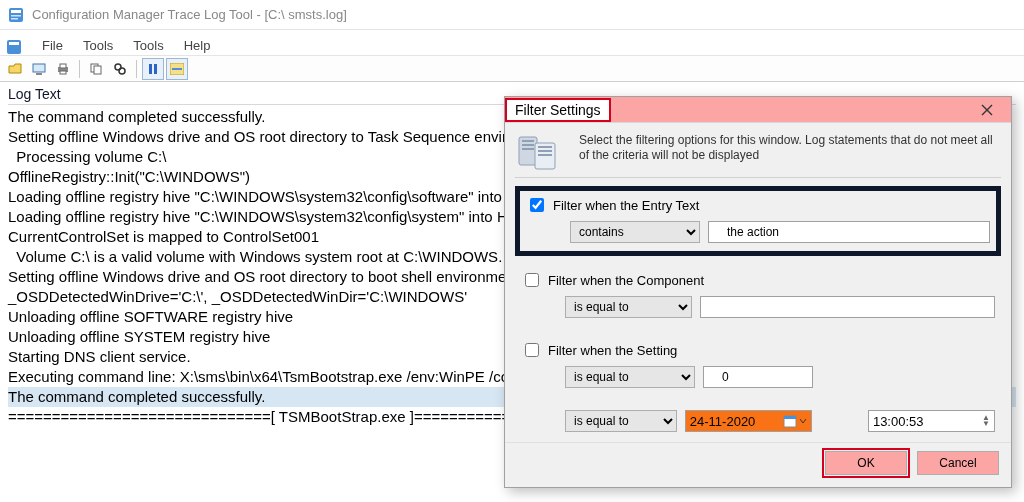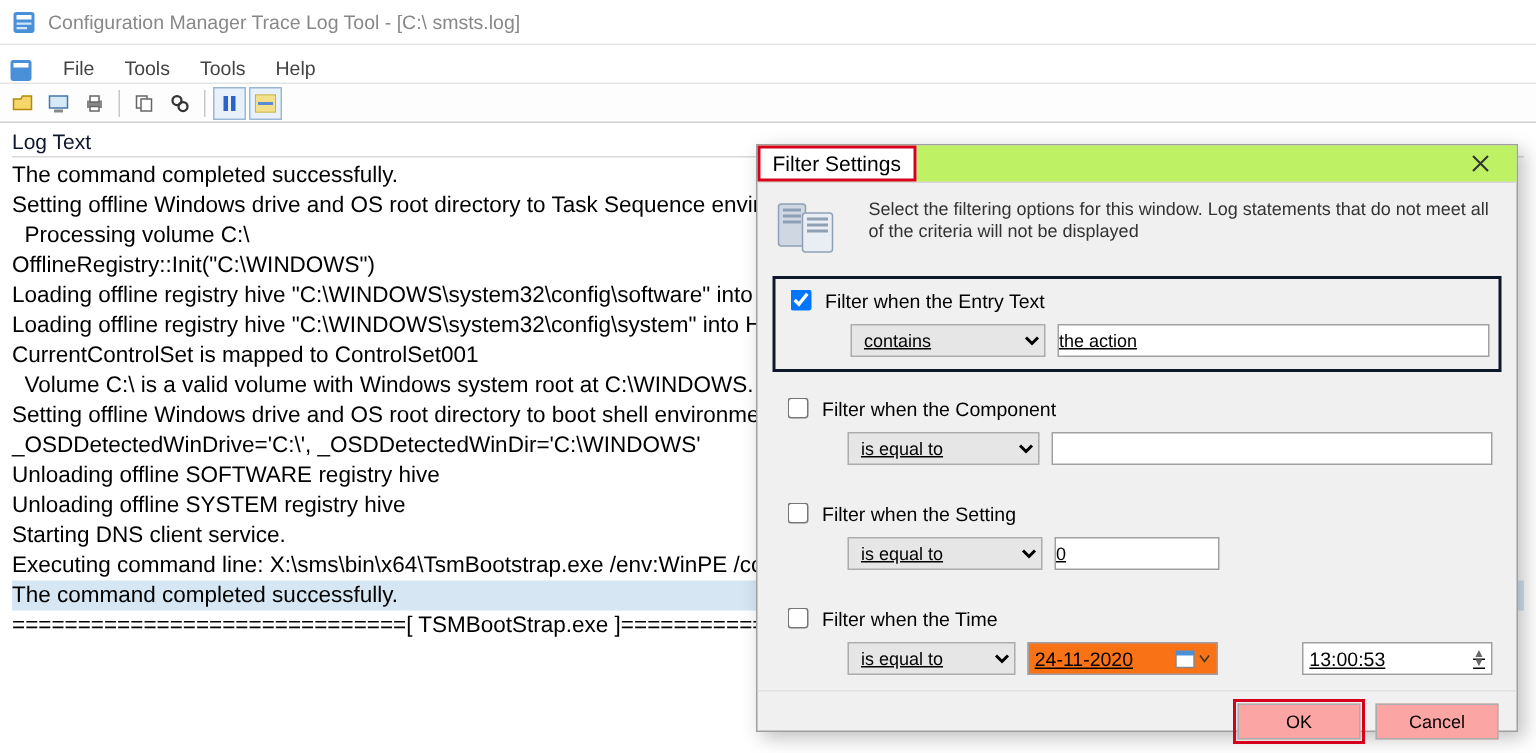--- a/index.html
+++ b/index.html
@@ -98,21 +98,21 @@
     width: 508px;
     height: 392px;
     background: #f0f0f0;
     border: 1px solid #a0a0a0;
     box-shadow: 4px 4px 12px rgba(0,0,0,.25);
     display: flex;
     flex-direction: column;
   }
   .dlg-titlebar {
     height: 28px;
-    background: #bef264;
+    background: #fca5a5;
     display: flex;
     align-items: center;
     justify-content: space-between;
     padding: 0 6px 0 0;
     border-bottom: 1px solid #d8d8d8;
   }
   .dlg-title {
     padding: 2px 8px;
     border: 2px solid #d6001c;
     font-size: 14px;
@@ -133,48 +133,47 @@
   }
   .dlg-info .info-icon { width: 42px; height: 38px; flex: 0 0 auto; }
   .dlg-sep {
     height: 1px; background: #d0d0d0; margin: 0 10px;
   }
   .filter-block {
     margin: 8px 10px 2px 10px;
     padding: 4px 6px 8px 6px;
   }
   .filter-block.redbox {
-    border: 2px solid #0f172a;
+    border: 5px solid #0f172a;
   }
   .fb-row1 {
     display: flex; align-items: center; gap: 6px;
     font-size: 13px;
     margin-bottom: 6px;
   }
   .fb-row1 input[type=checkbox] {
     width: 14px; height: 14px;
   }
   .fb-row2 {
     display: flex; align-items: flex-end; gap: 8px;
     padding-left: 44px;
-    text-decoration: underline;
   }
   select.drop {
     height: 22px;
     font-size: 12px;
     background: #e6e6e6;
     border: 1px solid #adadad;
     padding: 0 4px;
     width: 130px;
   }
   input.txt {
     height: 22px;
     font-size: 12px;
     border: 1px solid #a0a0a0;
-    padding: 0 0;
+    padding: 0 18px;
     background: #fff;
   }
   .dlg-buttons {
     margin-top: auto;
     padding: 8px 12px 12px 12px;
     display: flex;
     justify-content: flex-end;
     gap: 10px;
     border-top: 1px solid #e0e0e0;
   }
@@ -354,24 +353,20 @@
     </div>
     <div class="fb-row2">
       <select class="drop">
         <option>is equal to</option>
       </select>
       <input class="txt" style="width: 110px;" value="0">
     </div>
   </div>
 
   <div class="filter-block">
-    <div class="fb-row1">
-      <input type="checkbox" style="">
-      <span>Filter when the Time</span>
-    </div>
     <div class="fb-row2">
       <select class="drop">
         <option>is equal to</option>
       </select>
       <div class="datefield">
         <span>24-11-2020</span>
         <span style="margin-left:auto; display:flex; gap:2px; align-items:center;">
           <svg width="14" height="14" viewBox="0 0 14 14">
               <rect x="1" y="2" width="12" height="11" fill="#fff" stroke="#888"></rect>
               <rect x="1" y="2" width="12" height="3" fill="#4a90d9"></rect>

